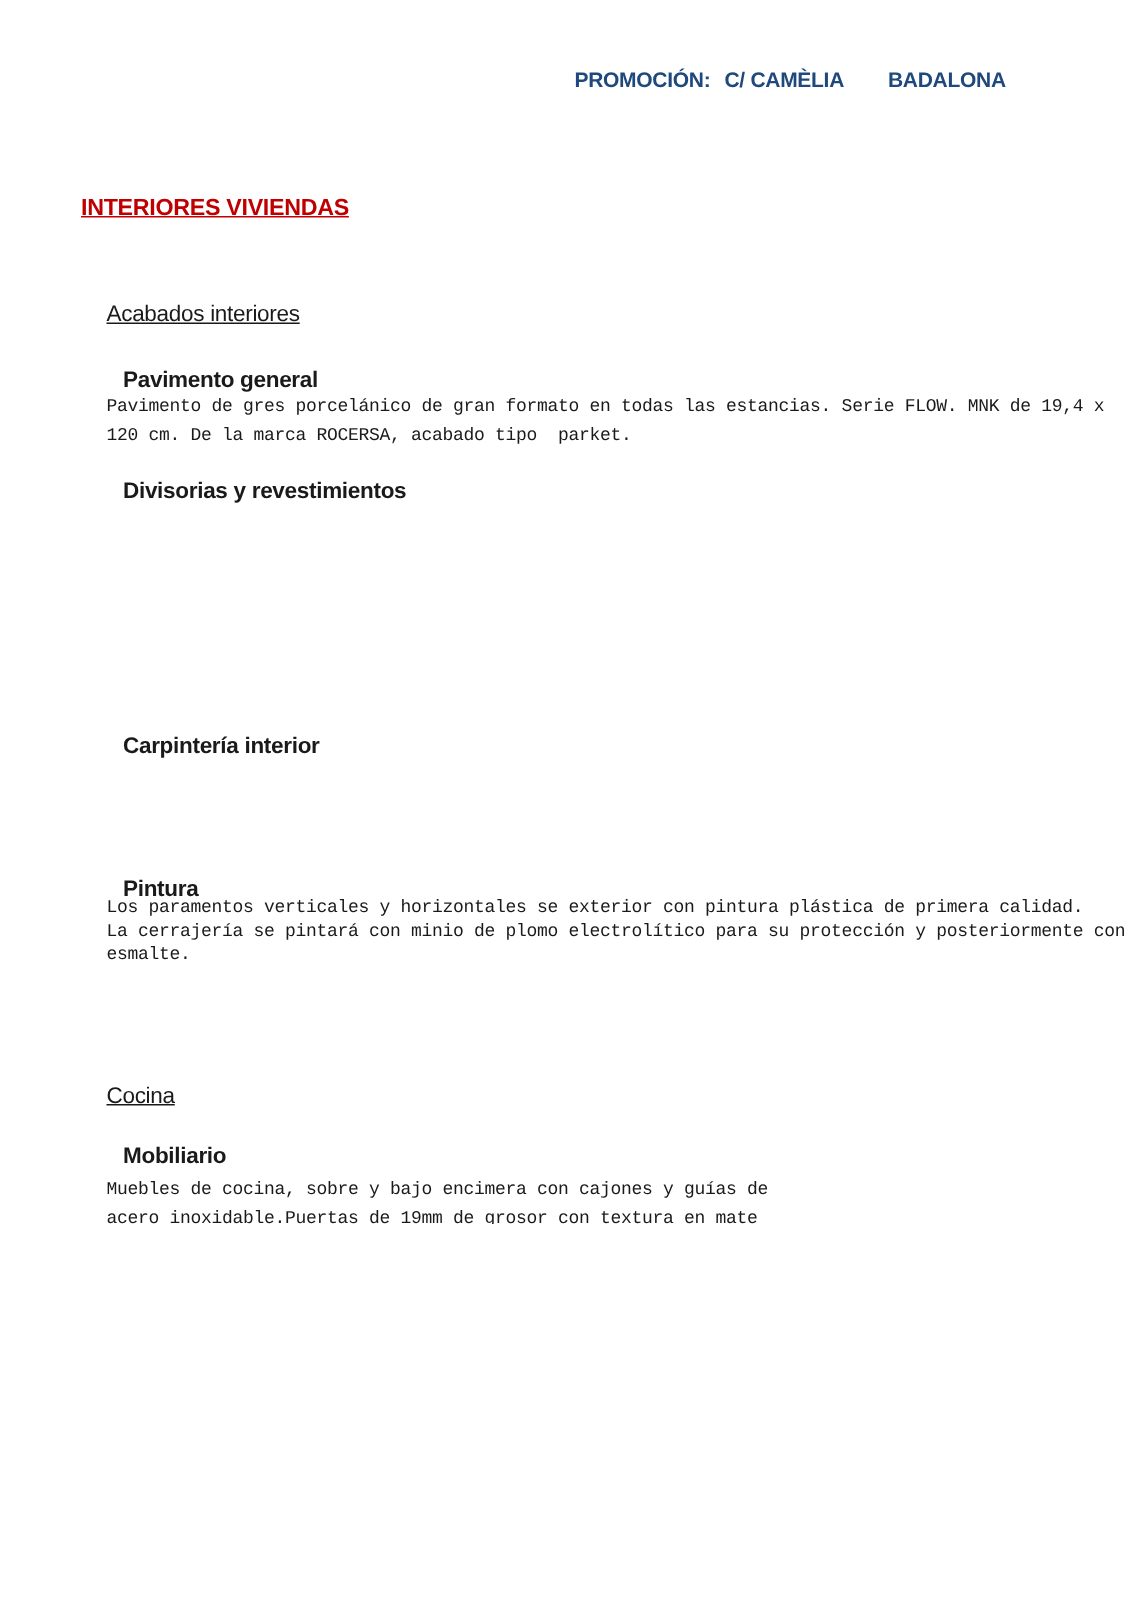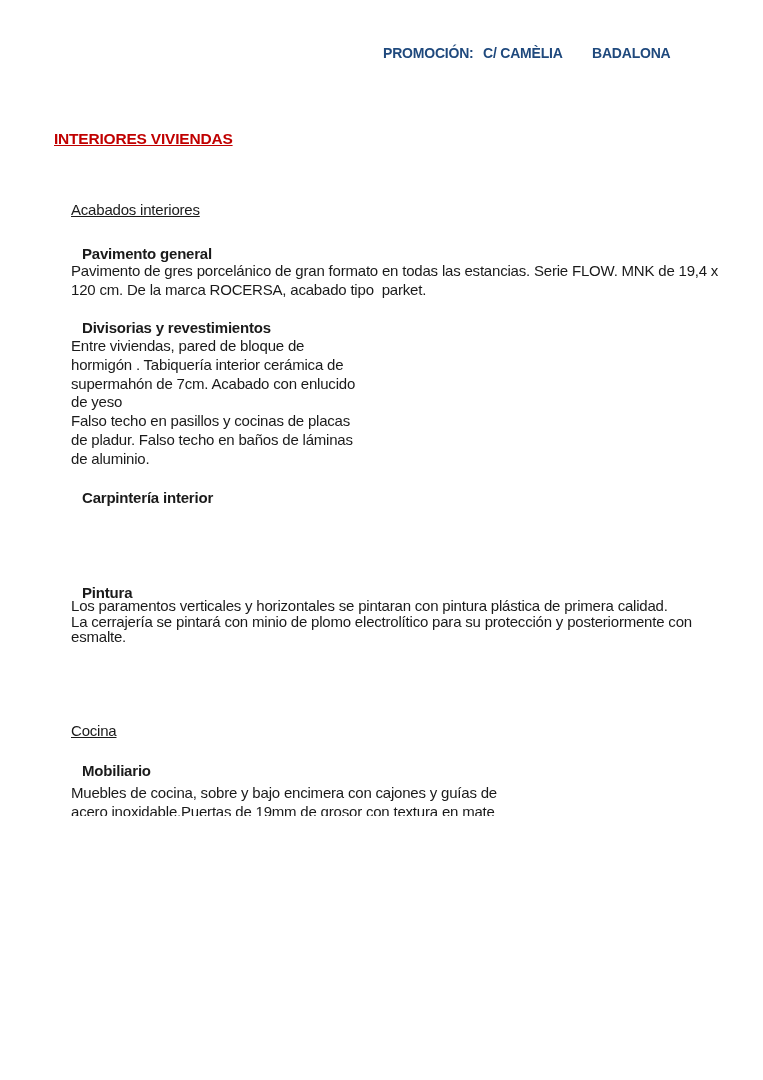--- a/index.html
+++ b/index.html
@@ -58,21 +58,22 @@
   .h-divisorias  { top: 319px; }
   .h-carpinteria { top: 489px; }
   .h-pintura     { top: 584px; }
   .h-mobiliario  { top: 762px; }
 
   .para {
     left: 71px;
     width: 692px;
     white-space: pre-wrap;
     line-height: 18.8px;
-    font-size: 15px;
+    font-size: 12px;
+    font-family: Liberation Mono, monospace;
   }
   .p-pavimento   { top: 262px; }
   .p-divisorias  { top: 337px; }
   .p-carpinteria { top: 507px; }
   .p-pintura     { top: 598px; line-height: 15.6px; }
   .p-mobiliario  { top: 784px; }
 </style>
 </head>
 <body>
 
@@ -84,32 +85,25 @@
 
   <div class="abs doc-title">INTERIORES VIVIENDAS</div>
 
   <div class="abs subtitle sub-acabados">Acabados interiores</div>
 
   <div class="abs sec-head h-pavimento">Pavimento general</div>
   <div class="abs para p-pavimento">Pavimento de gres porcelánico de gran formato en todas las estancias. Serie FLOW. MNK de 19,4 x
 120 cm. De la marca ROCERSA, acabado tipo  parket.</div>
 
   <div class="abs sec-head h-divisorias">Divisorias y revestimientos</div>
-  <div class="abs para p-divisorias">Entre viviendas, pared de bloque de
-hormigón . Tabiquería interior cerámica de
-supermahón de 7cm. Acabado con enlucido
-de yeso
-Falso techo en pasillos y cocinas de placas
-de pladur. Falso techo en baños de láminas
-de aluminio.</div>
 
   <div class="abs sec-head h-carpinteria">Carpintería interior</div>
 
   <div class="abs sec-head h-pintura">Pintura</div>
-  <div class="abs para p-pintura">Los paramentos verticales y horizontales se pintaran con pintura plástica de primera calidad.
+  <div class="abs para p-pintura">Los paramentos verticales y horizontales se exterior con pintura plástica de primera calidad.
 La cerrajería se pintará con minio de plomo electrolítico para su protección y posteriormente con
 esmalte.</div>
 
   <div class="abs subtitle sub-cocina">Cocina</div>
 
   <div class="abs sec-head h-mobiliario">Mobiliario</div>
   <div class="abs para p-mobiliario">Muebles de cocina, sobre y bajo encimera con cajones y guías de
 acero inoxidable.Puertas de 19mm de grosor con textura en mate
 por el exterior.
 Interior de puertas y estantes con laminado

